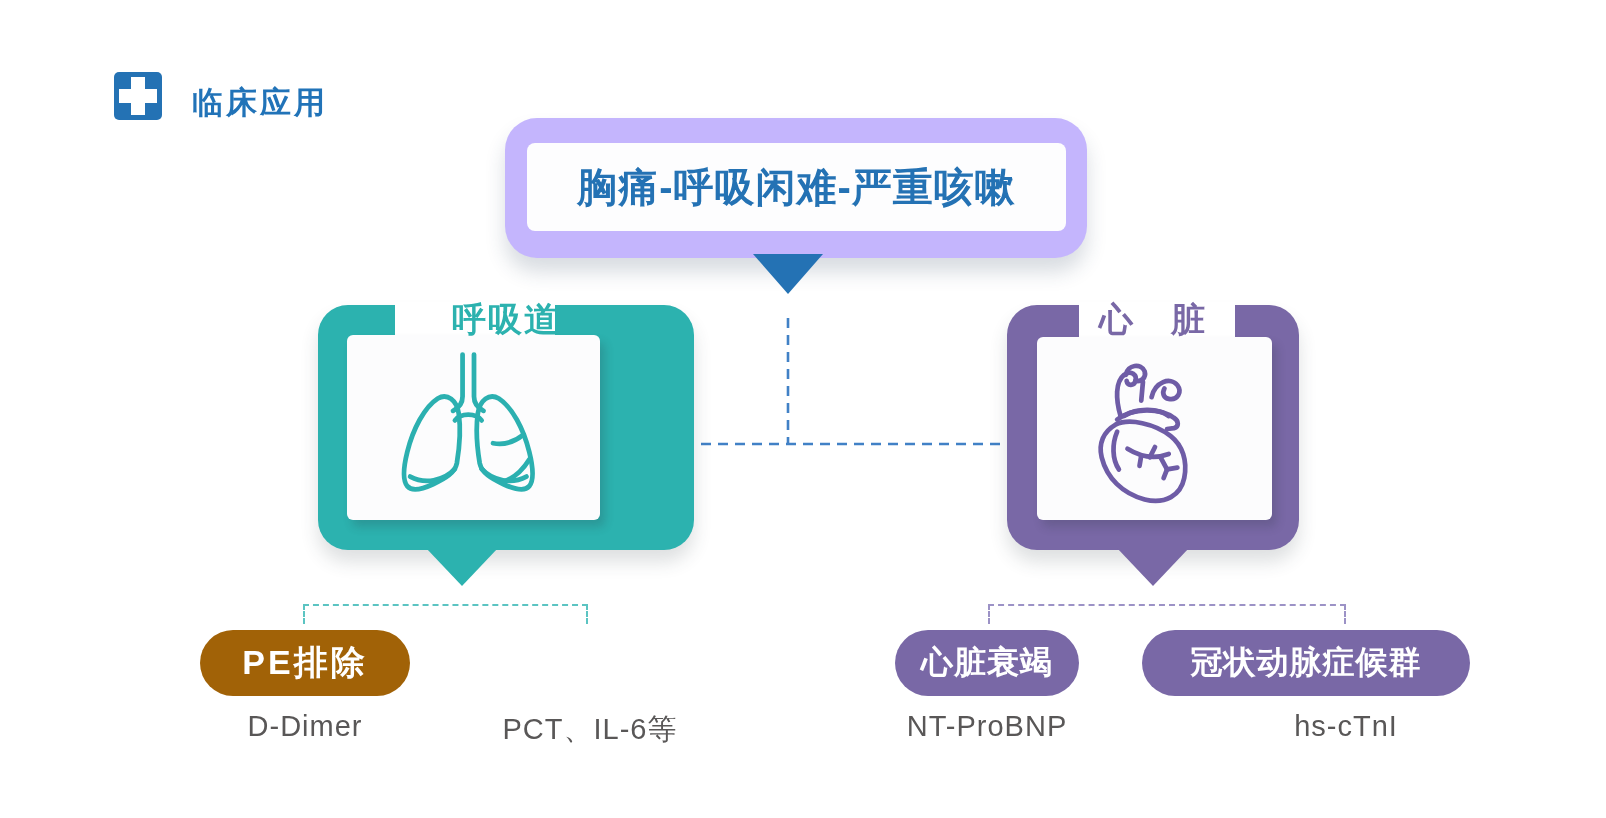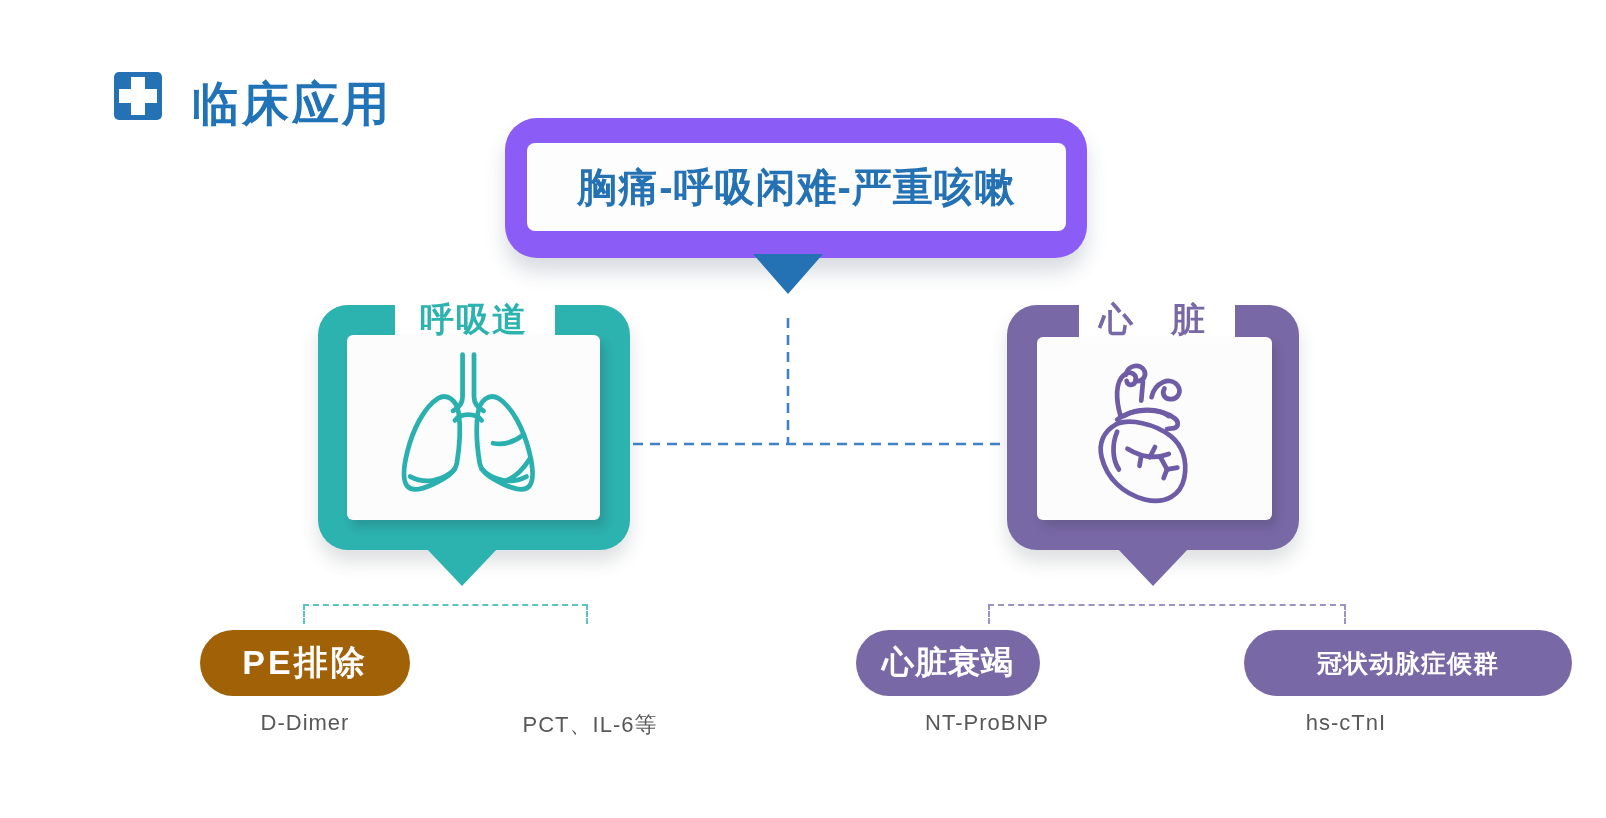--- a/index.html
+++ b/index.html
@@ -6,34 +6,34 @@
   html,body { background:#ffffff; }
   .canvas {
     position:relative; width:1606px; height:818px; background:#ffffff;
     font-family:"Liberation Sans", sans-serif; overflow:hidden;
   }
   
   .hdr-icon { position:absolute; left:114px; top:72px; width:48px; height:48px;
     background:#2472b4; border-radius:5px; }
   .hdr-icon .bar-v { position:absolute; left:17px; top:5px; width:14px; height:38px; background:#ffffff; }
   .hdr-icon .bar-h { position:absolute; left:5px; top:17px; width:38px; height:14px; background:#ffffff; }
-  .page-title { position:absolute; left:192px; top:73px; font-size:47px; font-weight:bold;
+  .page-title { position:absolute; left:192px; top:82px; font-size:31px; font-weight:bold;
     color:#2173b8; letter-spacing:3px; }
   
   .banner { position:absolute; left:505px; top:118px; width:582px; height:140px;
-    background:#8b5cf6; border-radius:32px; box-shadow:0 14px 20px rgba(40,60,90,0.18);padding-left:48px; }
+    background:#c4b5fd; border-radius:32px; box-shadow:0 14px 20px rgba(40,60,90,0.18);padding-left:48px; }
   .banner-inner { position:absolute; left:22px; top:25px; right:21px; bottom:27px;
     background:#fdfdfe; border-radius:8px; display:flex; align-items:center; justify-content:center; }
   .banner-text { font-size:40px; font-weight:bold; color:#2472b4; letter-spacing:1px; }
   .banner-tail { position:absolute; left:753px; top:254px; width:70px; height:40px;
     background:#2472b4; clip-path:polygon(0 0,100% 0,50% 100%); }
   
   .conn-svg { position:absolute; left:0; top:0; width:1606px; height:818px; pointer-events:none; }
   
-  .organ { position:absolute; width:312px; height:245px; }
+  .organ { position:absolute; width:376px; height:245px; }
   .organ .frame { position:absolute; left:0; top:0; right:0; bottom:0; border-radius:30px;
     box-shadow:0 12px 18px rgba(50,60,70,0.16); }
   .organ.resp .frame { background:#2cb2af; }
   .organ.card-box .frame { background:#7968a6; }
   .organ .notch { position:absolute; top:-3px; height:36px; background:#ffffff; }
   .organ .label { position:absolute; left:0; right:0; top:-8px; text-align:center;
     font-size:34px; font-weight:bold; letter-spacing:2px; }
   .organ.resp .label { color:#2cb2af; }
   .organ.card-box .label { color:#7968a6;text-align:center; }
   .organ .card { position:absolute; background:#fcfcfd; border-radius:6px;
@@ -46,21 +46,21 @@
   .bracket { position:absolute; height:20px; border-style:dashed; border-width:2px;
     border-bottom:none; }
   .bracket.teal { border-color:#5bc4c2; }
   .bracket.purple { border-color:#9c92c6; }
   
   .pill { position:absolute; top:630px; height:66px; border-radius:33px;
     display:flex; align-items:center; justify-content:center;
     color:#ffffff; font-weight:bold; letter-spacing:3px; }
   .pill.teal { background:#a16207; }
   .pill.purple { background:#7968a6; }
-  .marker { position:absolute; top:710px; text-align:center; font-size:22px;
+  .marker { position:absolute; top:710px; text-align:center; font-size:29px;
     color:#595757; letter-spacing:1px; }
 </style>
 </head>
 <body>
 
 <div class="canvas">
 
   <div class="hdr-icon">
     <div class="bar-v"></div>
     <div class="bar-h"></div>
@@ -121,21 +121,21 @@
       </svg>
     </div>
     <div class="label">心　脏</div>
     <div class="tail" style="left:110px;"></div>
   </div>
 
   <div class="bracket teal" style="left:303px; top:604px; width:285px;"></div>
   <div class="bracket purple" style="left:988px; top:604px; width:358px;"></div>
 
   <div class="pill teal" style="left:200px; width:210px; font-size:34px;">PE排除</div>
-  <div class="pill purple" style="left:856px; width:184px; font-size:32px; letter-spacing:1px;">心脏衰竭</div>
-  <div class="pill purple" style="left:1244px; width:328px; font-size:25px; letter-spacing:1px;">冠状动脉症候群</div>
+  <div class="pill purple" style="left:895px; width:184px; font-size:32px; letter-spacing:1px;">心脏衰竭</div>
+  <div class="pill purple" style="left:1142px; width:328px; font-size:32px; letter-spacing:1px;">冠状动脉症候群</div>
 
   <div class="marker" style="left:200px; width:210px;">D-Dimer</div>
   <div class="marker" style="left:465px; width:250px;">PCT、IL-6等</div>
   <div class="marker" style="left:1182px; width:328px;">hs-cTnI</div>
   <div class="marker" style="left:885px; width:204px;">NT-ProBNP</div>
 
 </div>
 
 </body></html>

